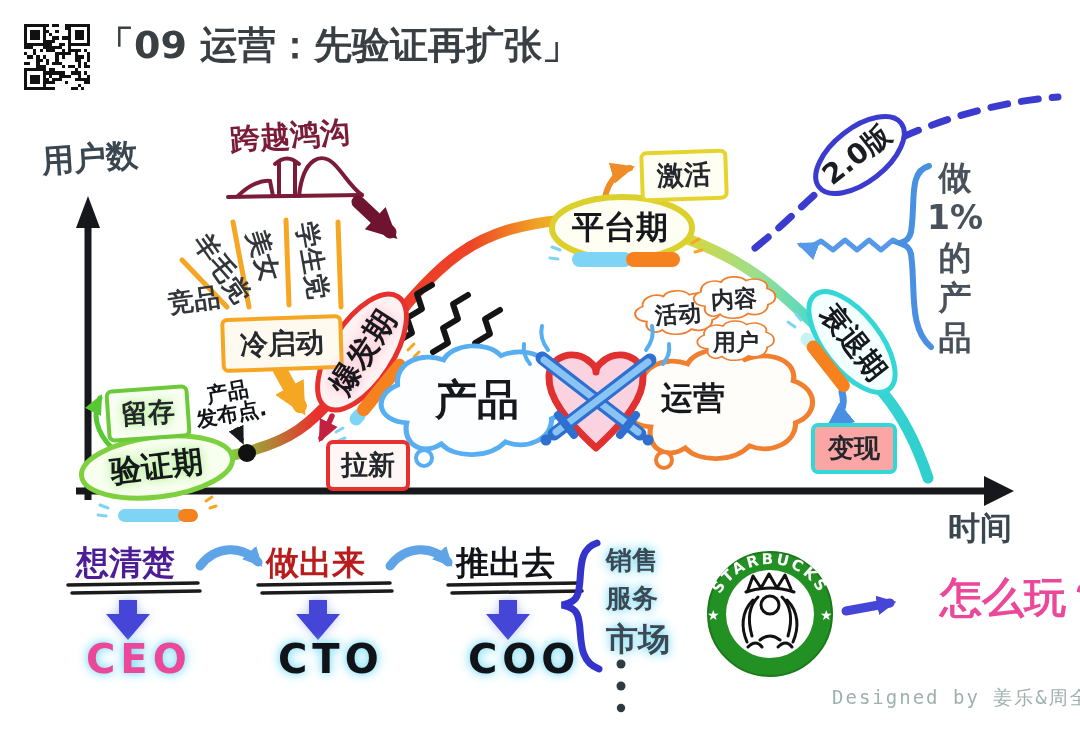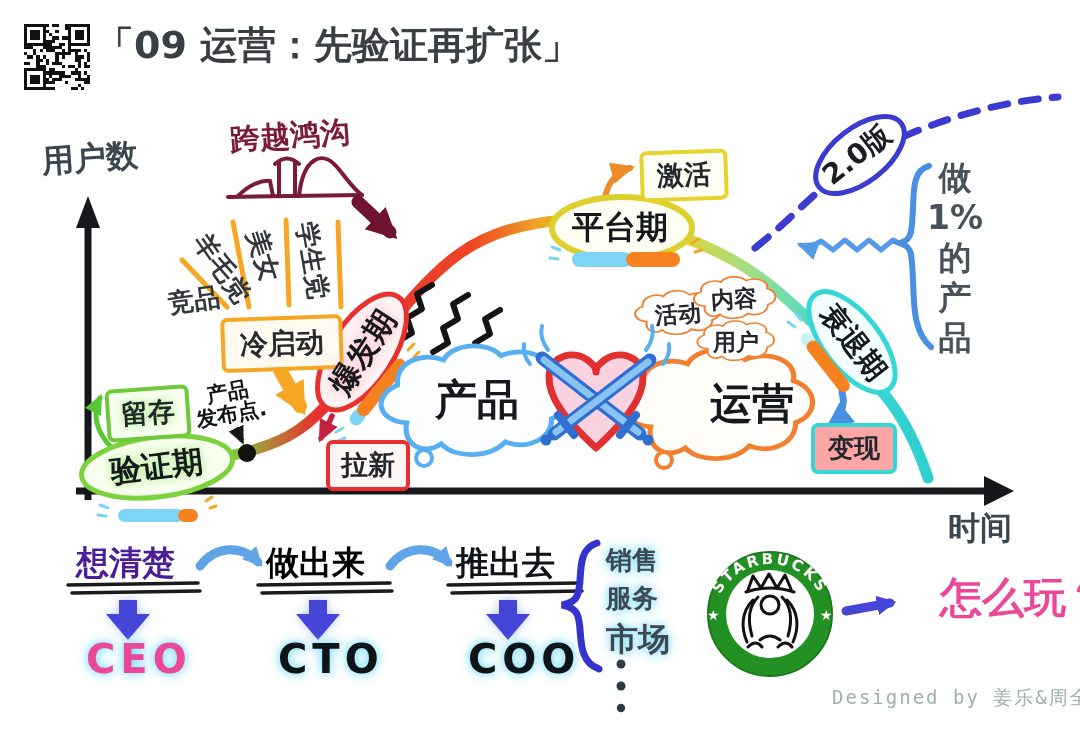--- a/index.html
+++ b/index.html
@@ -447,27 +447,27 @@
     <span>品</span>
   </div>
 
   <div class="lbl" style="left:810px;top:327px;font-size:29px;color:#15181c;transform:rotate(52deg);">衰退期</div>
 
   <div class="box" style="left:811px;top:423px;width:78px;height:43px;border:4px solid #35d6d6;background:#fca5a5;">
     <span class="lbl" style="position:static;font-size:26px;color:#23272c;">变现</span>
   </div>
 
   <div class="lbl" style="left:435px;top:378px;font-size:42px;color:#15181c;">产品</div>
-  <div class="lbl" style="left:710px;top:382px;font-size:42px;color:#15181c;">运营</div>
+  <div class="lbl" style="left:661px;top:382px;font-size:32px;color:#15181c;">运营</div>
   <div class="lbl" style="left:655px;top:302px;font-size:23px;color:#23272c;transform:rotate(-4deg);">活动</div>
   <div class="lbl" style="left:711px;top:287px;font-size:23px;color:#23272c;transform:rotate(-4deg);">内容</div>
   <div class="lbl" style="left:713px;top:330px;font-size:23px;color:#23272c;">用户</div>
 
   <div class="lbl" style="left:76px;top:546px;font-size:33px;color:#4c1d95;">想清楚</div>
-  <div class="lbl" style="left:266px;top:546px;font-size:33px;color:#000000;">做出来</div>
+  <div class="lbl" style="left:266px;top:546px;font-size:33px;color:#b91c1c;">做出来</div>
   <div class="lbl" style="left:456px;top:546px;font-size:33px;color:#101317;">推出去</div>
 
   <div class="lbl glow-cyan" style="left:86px;top:638px;font-size:40px;color:#ec4899;letter-spacing:5px;">CEO</div>
   <div class="lbl glow-cyan" style="left:278px;top:638px;font-size:40px;color:#101317;letter-spacing:5px;">CTO</div>
   <div class="lbl glow-cyan" style="left:468px;top:638px;font-size:40px;color:#101317;letter-spacing:5px;">COO</div>
 
   <div class="lbl glow-cyan" style="left:606px;top:547px;font-size:26px;color:#3e4852;">销售</div>
   <div class="lbl glow-cyan" style="left:606px;top:585px;font-size:26px;color:#3e4852;">服务</div>
   <div class="lbl glow-cyan" style="left:606px;top:623px;font-size:32px;color:#3e4852;">市场</div>
 

